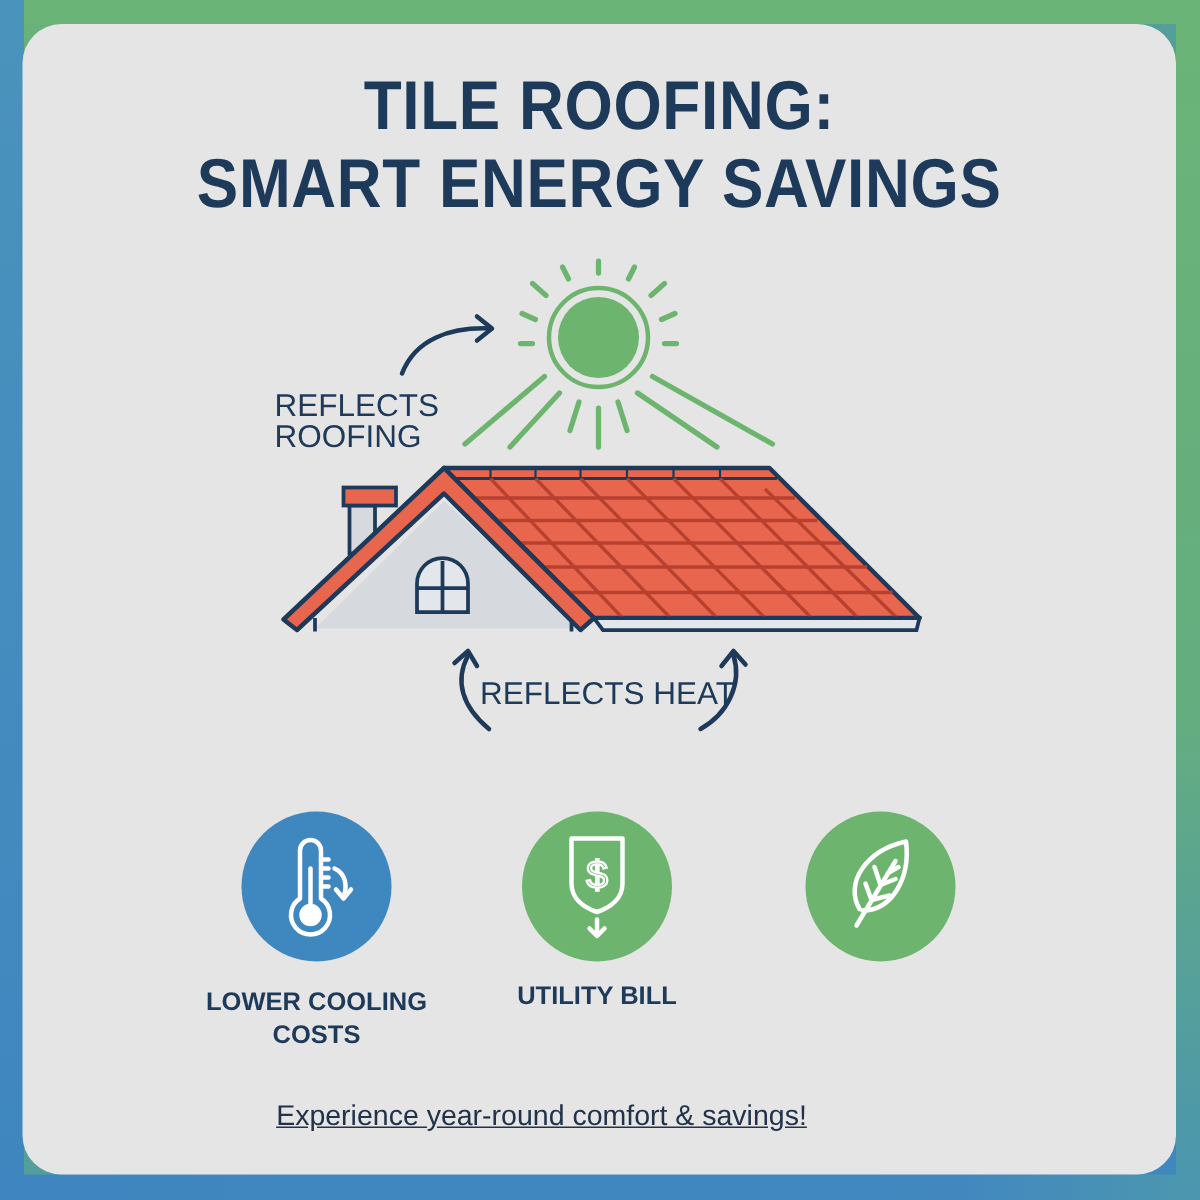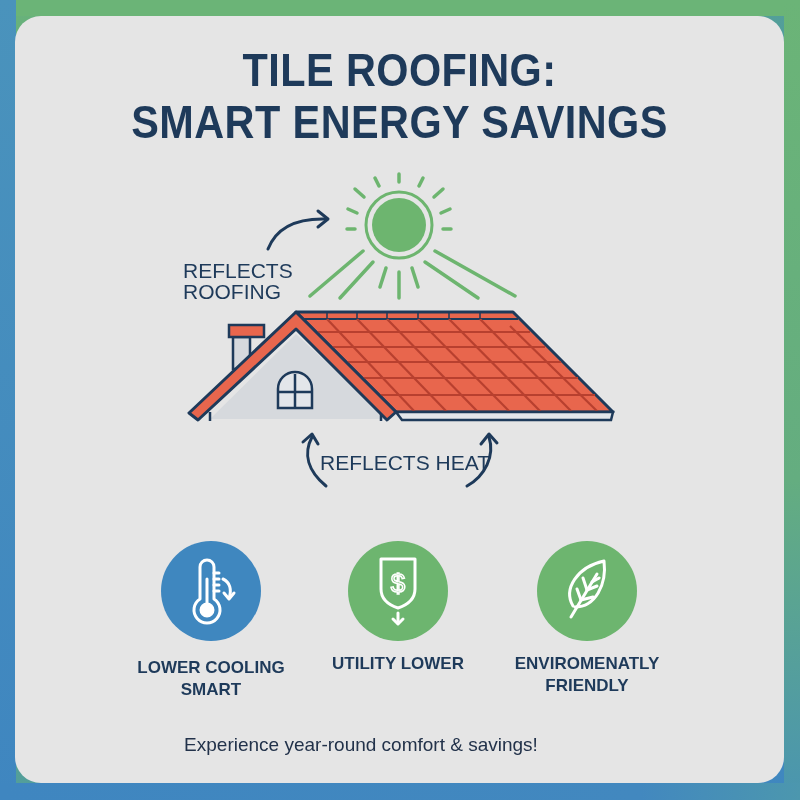--- a/index.html
+++ b/index.html
@@ -33,21 +33,21 @@
     .illustration { position: absolute; left: 0; top: 0; }
     .feature-circle {
       position: absolute; width: 100px; height: 100px; border-radius: 50%;
     }
     .feature-label {
       position: absolute; width: 200px; text-align: center;
       color: #1e3a5a; font-weight: bold; font-size: 17px; line-height: 22px;
     }
     .tagline {
       position: absolute; left: 0; top: 718px; width: 692px;
-      text-align: center; color: #22324a; font-size: 19px;
+      text-align: center; color: #22324a; font-size: 19px; text-decoration: underline;
     }
   </style>
 </head>
 <body>
 
 <div class="frame-top"></div>
 <div class="frame-right"></div>
 <div class="frame-left"></div>
 <div class="frame-bottom"></div>
 
@@ -166,50 +166,46 @@
         <line x1="53" y1="38" x2="58" y2="38"></line>
         <line x1="53" y1="44" x2="58" y2="44"></line>
         <line x1="53" y1="50" x2="58" y2="50"></line>
         <path d="M62 38 C 69 41, 71 49, 68 57"></path>
         <path d="M63 52 L68 58 L73 52"></path>
       </g>
     </svg>
   </div>
   <div class="feature-label" style="left:96px; top:641px;">
     <div>LOWER COOLING</div>
-    <div>SMART</div>
+    <div>COSTS</div>
   </div>
 
   <div class="feature-circle" style="left:333px; top:525px; background:#6db56f;">
     <svg width="100" height="100" viewBox="0 0 100 100">
       <g stroke="#ffffff" stroke-width="3" fill="none" stroke-linecap="round" stroke-linejoin="round">
         <path d="M33 18 L67 18 L67 48 C 67 58, 59 64, 50 67 C 41 64, 33 58, 33 48 Z"></path>
         <path d="M50 62 L50 69" stroke="none"></path>
         <line x1="50" y1="72" x2="50" y2="82"></line>
         <path d="M45 78 L50 83 L55 78"></path>
       </g>
       <text x="50" y="51" text-anchor="middle" font-family="Liberation Sans, sans-serif" font-size="26" fill="none" stroke="#ffffff" stroke-width="1.5">$</text>
     </svg>
   </div>
   <div class="feature-label" style="left:283px; top:637px;">
-    <div>UTILITY LOWER</div>
+    <div>UTILITY BILL</div>
   </div>
 
   <div class="feature-circle" style="left:522px; top:525px; background:#6db56f;">
     <svg width="100" height="100" viewBox="0 0 100 100">
       <g stroke="#ffffff" stroke-width="3" fill="none" stroke-linecap="round" stroke-linejoin="round">
         <path d="M36 65 C 26 48, 40 26, 67 20 C 70 44, 58 66, 38 66"></path>
         <line x1="34" y1="76" x2="60" y2="33"></line>
         <line x1="44" y1="59" x2="40" y2="48"></line>
         <line x1="50" y1="49" x2="46" y2="37"></line>
         <line x1="44" y1="59" x2="56" y2="56"></line>
         <line x1="50" y1="49" x2="60" y2="45"></line>
         <line x1="55" y1="41" x2="62" y2="37"></line>
       </g>
     </svg>
   </div>
-  <div class="feature-label" style="left:472px; top:637px;">
-    <div>ENVIROMENATLY</div>
-    <div>FRIENDLY</div>
-  </div>
 
   <div class="tagline">Experience year-round comfort &amp; savings!</div>
 </div>
 
 </body></html>

